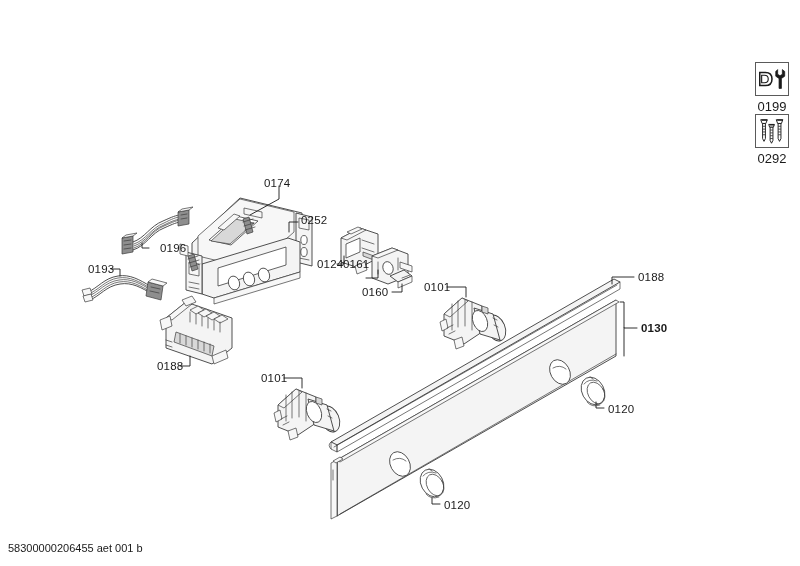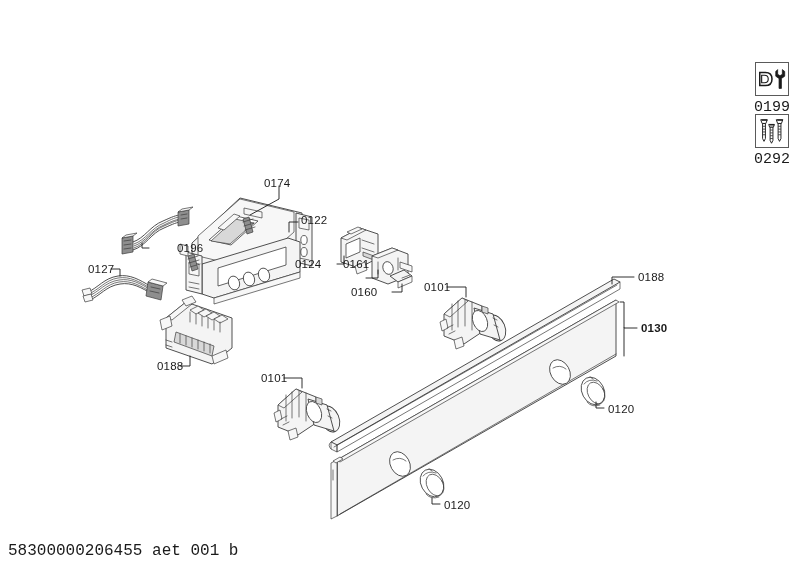--- a/index.html
+++ b/index.html
@@ -30,39 +30,39 @@
     font-size: 11.5px;
     color: #1a1a1a;
     letter-spacing: 0.2px;
     white-space: nowrap;
     line-height: 1;
   }
   .footer-txt {
     position: absolute;
     left: 8px;
     top: 542px;
-    font-family: Liberation Mono, monospace;
-    font-size: 16px;
+    font-family: Liberation Sans, sans-serif;
+    font-size: 11px;
     color: #1a1a1a;
     white-space: nowrap;
   }
   .icon-box {
     position: absolute;
     width: 34px;
     height: 34px;
     border: 1px solid #5a5a5a;
     background: #ffffff;
     box-sizing: border-box;
   }
   .icon-cap {
     position: absolute;
     width: 44px;
     text-align: center;
-    font-family: Liberation Mono, monospace;
-    font-size: 15px;
+    font-family: Liberation Sans, sans-serif;
+    font-size: 13px;
     color: #1a1a1a;
   }
 </style>
 </head>
 <body>
 
 <div id="sheet">
 
   <svg class="layer" viewBox="0 0 800 566">
     <defs>
@@ -304,26 +304,26 @@
       <path class="lead" d="M637,328 L624,328 L624,302 L620,302"></path>
       <path class="lead" d="M624,328 L624,356"></path>
 
       <path class="lead" d="M604,408 L596,408 L596,402"></path>
 
       <path class="lead" d="M440,504 L432,504 L432,498"></path>
     </g>
   </svg>
 
   <div class="lbl" style="left:264px; top:178px;">0174</div>
-  <div class="lbl" style="left:301px; top:215px;">0122</div>
-  <div class="lbl" style="left:165px; top:243px;padding-left:12px;">0196</div>
-  <div class="lbl" style="left:88px;  top:264px;">0127</div>
-  <div class="lbl" style="left:295px; top:259px;">0124</div>
+  <div class="lbl" style="left:301px; top:215px;">0252</div>
+  <div class="lbl" style="left:148px; top:243px;padding-left:12px;">0196</div>
+  <div class="lbl" style="left:88px;  top:264px;">0193</div>
+  <div class="lbl" style="left:317px; top:259px;">0124</div>
   <div class="lbl" style="left:343px; top:259px;">0161</div>
-  <div class="lbl" style="left:351px; top:287px;">0160</div>
+  <div class="lbl" style="left:362px; top:287px;">0160</div>
   <div class="lbl" style="left:157px; top:361px;">0188</div>
   <div class="lbl" style="left:424px; top:282px;">0101</div>
   <div class="lbl" style="left:261px; top:373px;">0101</div>
   <div class="lbl" style="left:638px; top:272px;">0188</div>
   <div class="lbl" style="left:641px; top:323px;font-weight:bold;">0130</div>
   <div class="lbl" style="left:608px; top:404px;">0120</div>
   <div class="lbl" style="left:444px; top:500px;">0120</div>
 
   <div class="icon-box" style="left:755px; top:62px;">
     <svg viewBox="0 0 34 34" width="32" height="32">

